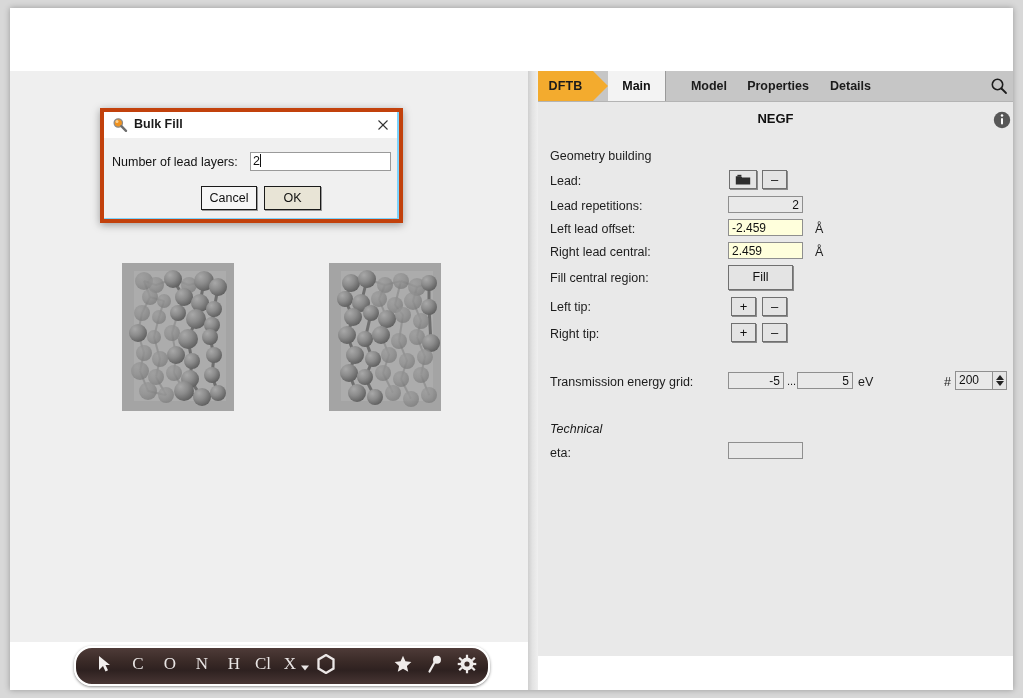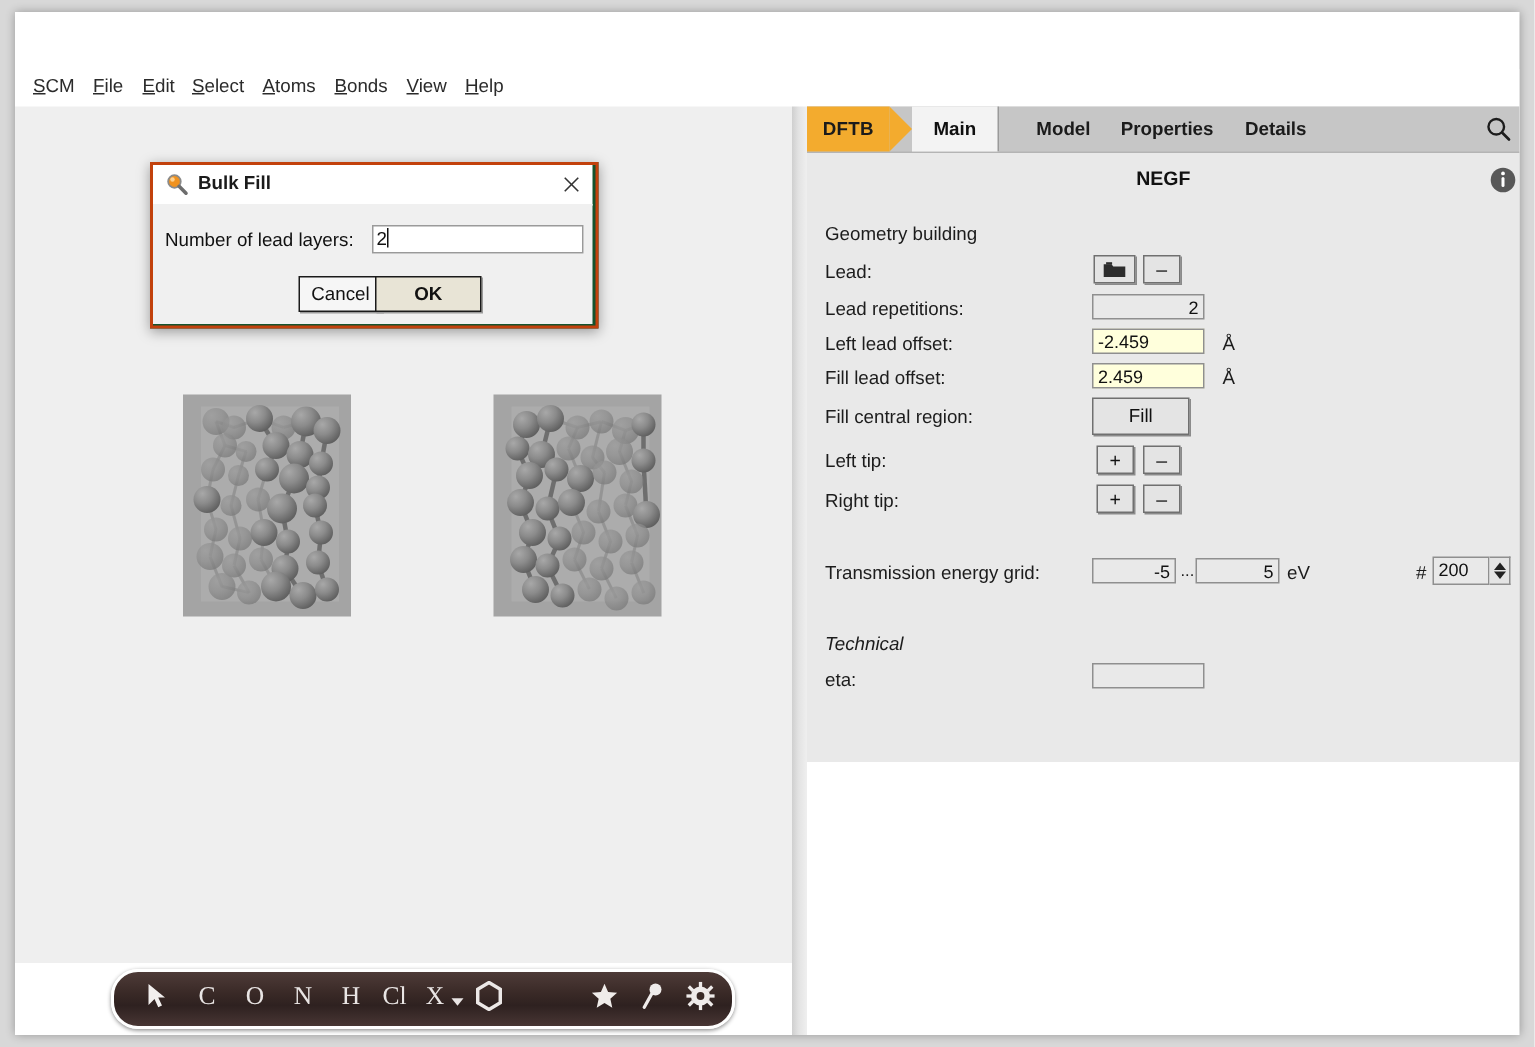--- a/index.html
+++ b/index.html
@@ -91,21 +91,21 @@
   .tbitem{
     position:absolute;top:0;height:32px;line-height:32px;
     color:#e9e5e4;font-size:17px;text-align:center;cursor:default;
     font-family:"Liberation Serif", serif;
   }
   .tbglyph{position:absolute;top:0;height:32px;cursor:default;}
   .tbglyph svg{position:absolute;left:50%;top:50%;transform:translate(-50%,-50%);}
 
   
   .rightpanel{
-    position:absolute;left:528px;top:63px;width:475px;height:437px;
+    position:absolute;left:528px;top:63px;width:475px;height:585px;
     background:#e9e9e9;
   }
   .tabbar{
     position:absolute;left:0;top:0;width:475px;height:30px;
     background:#c6c6c6;
     border-bottom:1px solid #b4b4b4;
   }
   .tab-dftb{
     position:absolute;left:0;top:0;width:55px;height:30px;
     background:#f3ab2e;
@@ -187,22 +187,22 @@
   .spinner .up,.spinner .dn{
     position:absolute;left:3px;width:0;height:0;
     border-left:4px solid transparent;border-right:4px solid transparent;
   }
   .spinner .up{top:3px;border-bottom:5px solid #222;}
   .spinner .dn{bottom:3px;border-top:5px solid #222;}
 
   
   .dialog{
     position:absolute;left:90px;top:100px;width:295px;height:107px;
-    background:#14532d;
-    border:2px solid #c2410c;
+    background:#7dd3fc;
+    border:4px solid #c2410c;
     box-shadow:0 2px 8px rgba(0,0,0,.35);
   }
   .dlg-title{
     position:absolute;left:0;top:0;width:293px;height:26px;
     background:#ffffff;
     border-bottom:1px solid #e0e0e0;
   }
   .dlg-icon{position:absolute;left:8px;top:5px;width:16px;height:16px;}
   .dlg-title-text{
     position:absolute;left:30px;top:5px;
@@ -230,38 +230,28 @@
   }
   .dlg-btn{
     position:absolute;top:48px;height:24px;
     border:1px solid #1a1a1a;
     font-size:12.5px;color:#111;text-align:center;line-height:22px;
     cursor:default;box-sizing:border-box;
     box-shadow:1px 1px 0 #9a9a9a;
     font-family:"Liberation Sans", sans-serif;
   }
   #dlg-cancel{left:97px;width:56px;background:#f6f6f6;}
-  #dlg-ok{left:148px;width:71px;background:#e8e4d6;font-weight:bold;}
+  #dlg-ok{left:160px;width:57px;background:#e8e4d6;}
 </style>
 </head>
 <body>
 
 <div id="app">
 
 
-  <div class="menubar">
-    <div class="menuitem" style="left:12px;"><u>S</u><span></span>CM</div>
-    <div class="menuitem" style="left:52px;"><u>F</u>ile</div>
-    <div class="menuitem" style="left:85px;"><u>E</u>dit</div>
-    <div class="menuitem" style="left:118px;"><u>S</u>elect</div>
-    <div class="menuitem" style="left:165px;"><u>A</u>toms</div>
-    <div class="menuitem" style="left:213px;"><u>B</u>onds</div>
-    <div class="menuitem" style="left:261px;"><u>V</u>iew</div>
-    <div class="menuitem" style="left:300px;"><u>H</u>elp</div>
-  </div>
 
   <div class="viewer">
 
     <div class="cell" id="cell-left" style="left:108px;top:192px;width:124px;height:148px;">
       <div class="cellbox" style="left:4px;top:0px;width:112px;height:148px;"></div>
       <div class="cellface" style="left:16px;top:8px;width:92px;height:130px;"></div>
     <div class="bond dim" style="left: 26px; top: 16.5px; width: 12.6491px; transform: rotate(18.4349deg);"></div>
         <div class="bond dim" style="left: 38px; top: 20.5px; width: 18.0278px; transform: rotate(-19.44deg);"></div>
         <div class="bond dim" style="left: 55px; top: 14.5px; width: 17.088px; transform: rotate(20.556deg);"></div>
         <div class="bond dim" style="left: 71px; top: 20.5px; width: 15.5242px; transform: rotate(-14.9314deg);"></div>
@@ -511,21 +501,21 @@
     </div>
     <div class="btn sm" style="left:224px;top:99px;">–</div>
 
     <div class="field-label" style="left:12px;top:128px;">Lead repetitions:</div>
     <div class="inp readonly" style="left:190px;top:125px;width:75px;">2</div>
 
     <div class="field-label" style="left:12px;top:151px;">Left lead offset:</div>
     <div class="inp editable" style="left:190px;top:148px;width:75px;">-2.459</div>
     <div class="unit" style="left:277px;top:151px;">Å</div>
 
-    <div class="field-label" style="left:12px;top:174px;">Fill lead offset:</div>
+    <div class="field-label" style="left:12px;top:174px;">Right lead central:</div>
     <div class="inp editable" style="left:190px;top:171px;width:75px;">2.459</div>
     <div class="unit" style="left:277px;top:174px;">Å</div>
 
     <div class="field-label" style="left:12px;top:200px;">Fill central region:</div>
     <div class="btn" style="left:190px;top:194px;width:65px;height:25px;line-height:23px;">Fill</div>
 
     <div class="field-label" style="left:12px;top:229px;">Left tip:</div>
     <div class="btn sm" style="left:193px;top:226px;">+</div>
     <div class="btn sm" style="left:224px;top:226px;">–</div>
 

